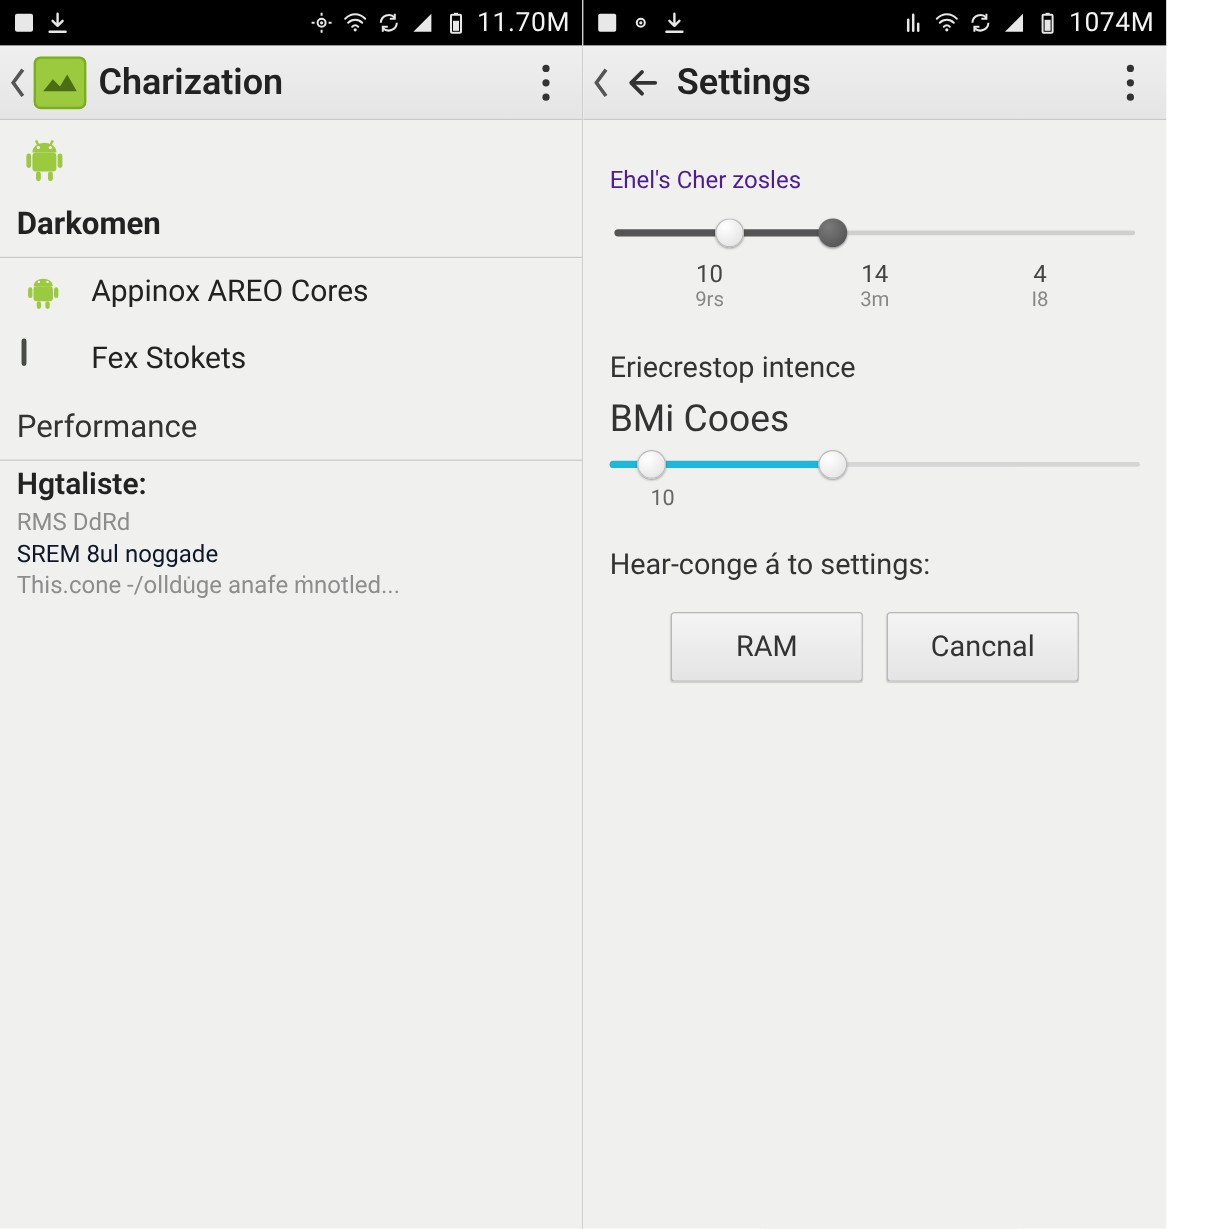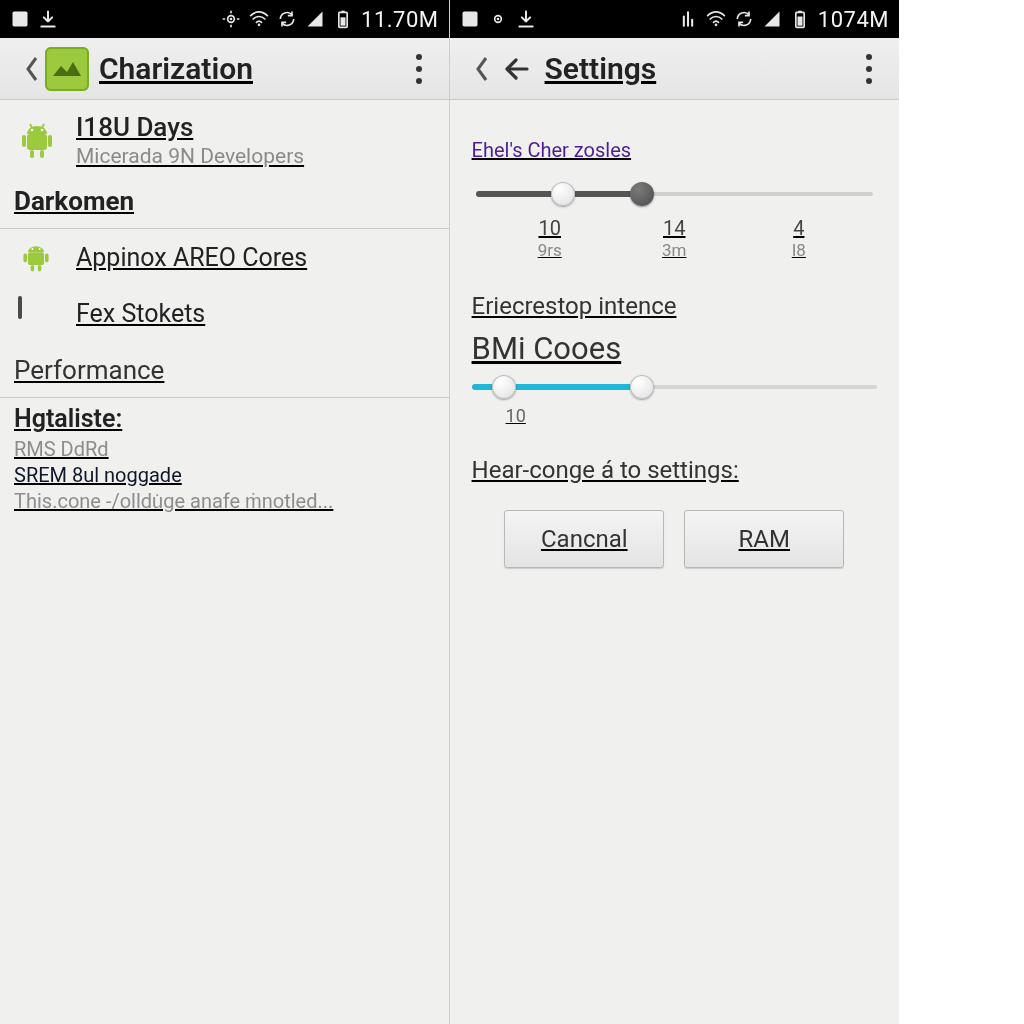--- a/index.html
+++ b/index.html
@@ -1,27 +1,27 @@
 <!DOCTYPE html>
 <html><head>
 <meta charset="utf-8">
 <style>
   * { margin: 0; padding: 0; box-sizing: border-box; font-family: Roboto, "Helvetica Neue", Arial, sans-serif; }
   html, body { width: 1024px; height: 1024px; background: #ffffff; }
-  .stage { display: flex; width: 899px; height: 1024px; text-decoration: underline; }
+  .stage { display: flex; width: 972px; height: 1024px; }
   .phone { width: 512px; height: 1024px; background: #f0f0ef; position: relative; overflow: hidden; }
   .phone.left  { border-right: 1px solid #cfcfcf; }
   
   .statusbar { height: 38px; background: #000; color: #e8e8e8; display: flex; align-items: center; justify-content: space-between; padding: 0 10px; font-size: 20px; }
   .statusbar .sb-left, .statusbar .sb-right { display: flex; align-items: center; gap: 8px; }
   .statusbar .sb-icon { width: 20px; height: 20px; display: inline-flex; align-items: center; justify-content: center; }
   .statusbar .sb-icon svg { width: 100%; height: 100%; fill: #e8e8e8; }
   .statusbar .sb-time { font-size: 22px; letter-spacing: 0.5px; color: #f4f4f4; }
   
-  .actionbar { height: 62px; background: linear-gradient(#efefef,#e5e5e5); border-bottom: 1px solid #c9c9c9; display: flex; align-items: center; padding: 0 25px; position: relative; }
+  .actionbar { height: 62px; background: linear-gradient(#efefef,#e5e5e5); border-bottom: 1px solid #c9c9c9; display: flex; align-items: center; padding: 0 8px; position: relative; }
   .ab-back { display: flex; align-items: center; gap: 4px; }
   .ab-back .chev { width: 14px; height: 28px; display: inline-block; }
   .ab-back .chev svg { width: 100%; height: 100%; fill: none; stroke: #555; stroke-width: 3; }
   .ab-appicon { width: 44px; height: 44px; border-radius: 6px; margin-left: 2px; background: #9bca3e; display: flex; align-items: center; justify-content: center; box-shadow: inset 0 0 0 2px #7aad22; }
   .ab-appicon svg { width: 32px; height: 22px; fill: #4b6d14; }
   .ab-title { font-size: 30px; font-weight: 600; color: #222; margin-left: 10px; }
   .ab-overflow { position: absolute; right: 8px; top: 0; bottom: 0; width: 44px; display: flex; align-items: center; justify-content: center; }
   .ab-overflow .dot { width: 6px; height: 6px; background: #333; border-radius: 50%; margin: 3px 0; }
   .ab-overflow-col { display: flex; flex-direction: column; align-items: center; }
   
@@ -161,24 +161,20 @@
               <rect x="31" y="15" width="4" height="12" rx="2"></rect>
               <rect x="13" y="30" width="4" height="8" rx="2"></rect>
               <rect x="23" y="30" width="4" height="8" rx="2"></rect>
               <line x1="13" y1="4" x2="15" y2="8" stroke="#9bca3e" stroke-width="2"></line>
               <line x1="27" y1="4" x2="25" y2="8" stroke="#9bca3e" stroke-width="2"></line>
             </g>
             <circle cx="15" cy="10" r="1.3" fill="#fff"></circle>
             <circle cx="25" cy="10" r="1.3" fill="#fff"></circle>
           </svg>
         </span>
-        <div class="texts">
-          <div class="primary">I18U Days</div>
-          <div class="secondary">Micerada 9N Developers</div>
-        </div>
       </div>
 
       <div class="section-title">Darkomen</div>
       <div class="divider"></div>
 
       <div class="row2">
         <span class="icon android-robot">
           <svg viewBox="0 0 40 40">
             <g fill="#9bca3e">
               <rect x="11" y="15" width="18" height="14" rx="3"></rect>
@@ -327,23 +323,23 @@
         <div class="track2-fill" id="s2fill" style="width: 42%;"></div>
         <div class="thumb2" id="s2tA" style="left: calc(8% - 12px);"></div>
         <div class="thumb2" id="s2tB" style="left: calc(42% - 12px);"></div>
       </div>
       <div class="slider2-ticklabel">10</div>
 
       <div class="r-subhead" style="margin-top:30px">Hear-conge á to settings:</div>
 
       <div class="btn-row">
         <div class="btn">
+            <span>RAM</span>
+          </div>
+        <div class="btn">
             <span>Cancnal</span>
           </div>
-        <div class="btn">
-            <span>RAM</span>
-          </div>
       </div>
 
     </div>
   </div>
 
 </div>
 
 </body></html>

